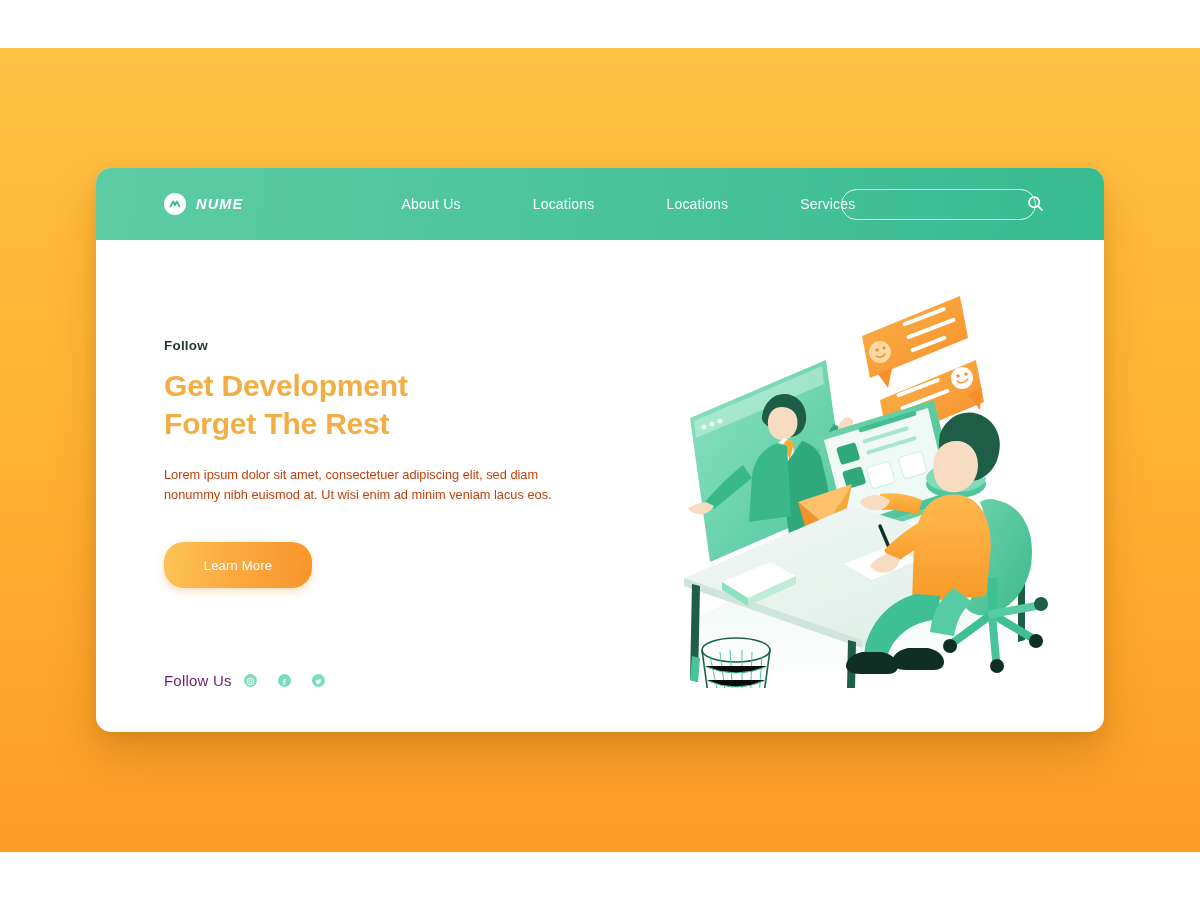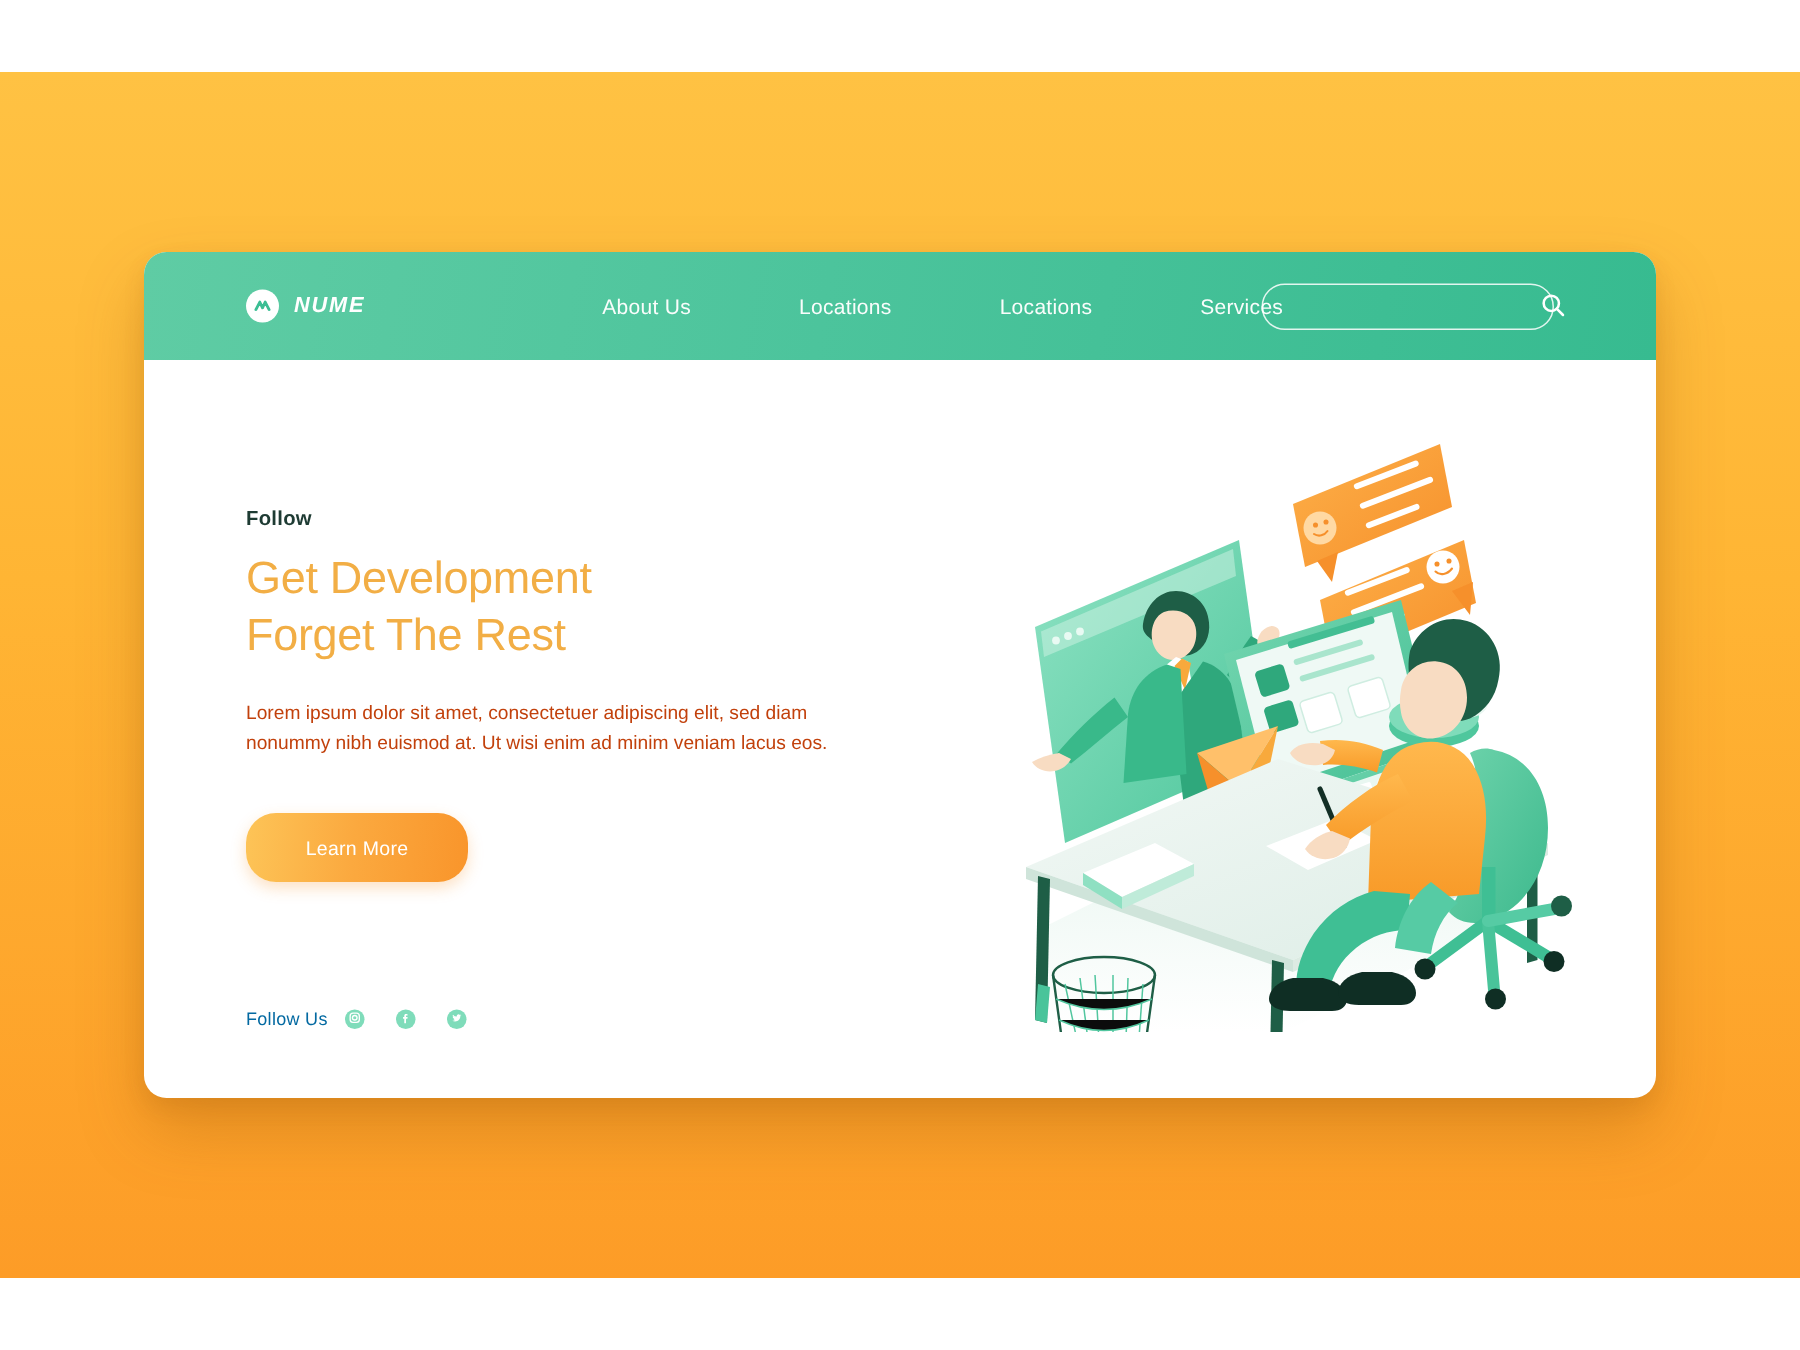--- a/index.html
+++ b/index.html
@@ -131,21 +131,21 @@
   }
   .eyebrow {
     font-size: 13.5px;
     font-weight: bold;
     color: #1E3B33;
     letter-spacing: .2px;
     margin-bottom: 14px;
   }
   .headline {
     font-size: 30px;
-    font-weight: normal;
+    font-weight: bold;
     color: #F2AE45;
     line-height: 1.26;
     letter-spacing: -0.2px;
   }
   .paragraph {
     margin-top: 22px;
     font-size: 12.8px;
     color: #c2410c;
     line-height: 1.62;
     width: 392px;
@@ -168,22 +168,22 @@
   
   #follow {
     position: absolute;
     left: 68px;
     top: 504px;
     display: flex;
     align-items: center;
     gap: 12px;
   }
   .follow-label {
-    font-size: 12px;
-    color: #0369a1;
+    font-size: 15px;
+    color: #701a75;
     letter-spacing: .2px;
   }
   .social {
     width: 13px; height: 13px;
     border-radius: 50%;
     background: #7FDCBA;
     display: flex; align-items: center; justify-content: center;
     cursor: pointer;
     flex: none;
   }

